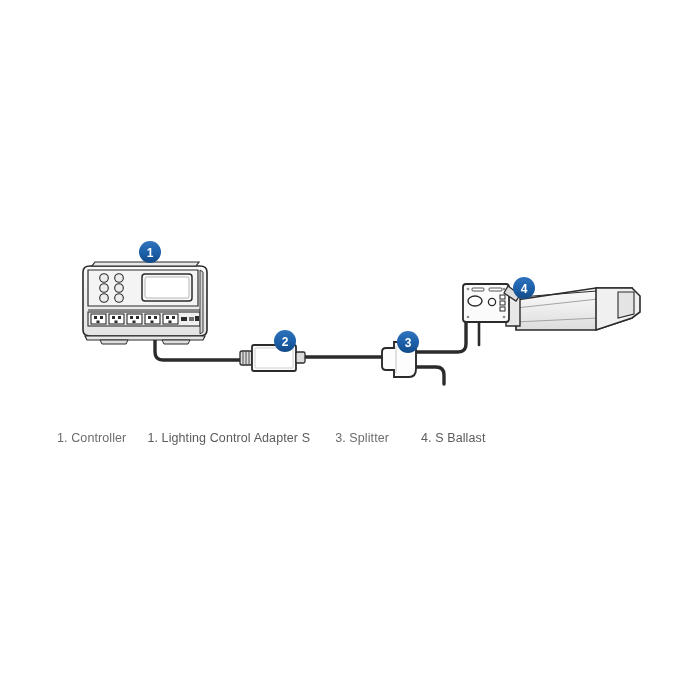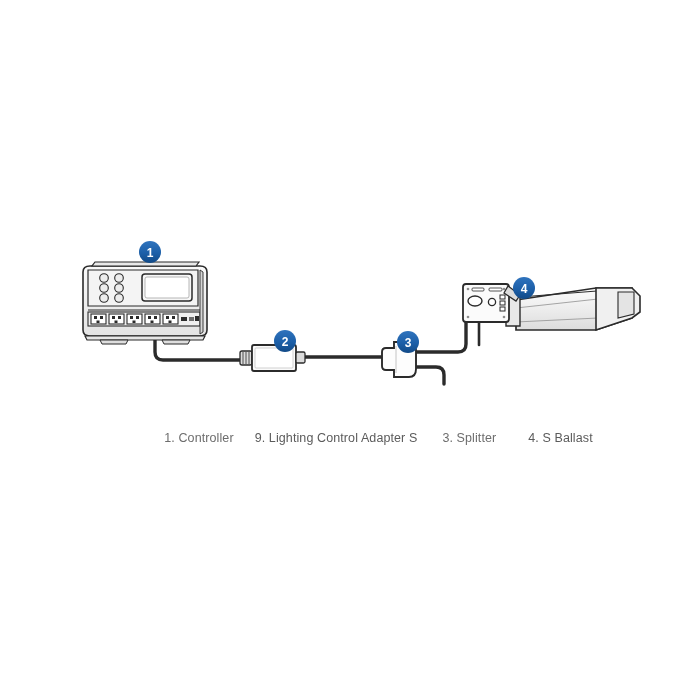--- a/index.html
+++ b/index.html
@@ -27,21 +27,21 @@
     display: block;
   }
   .caption-row {
     position: absolute;
     left: 0;
     top: 426px;
     width: 700px;
     height: 24px;
     display: flex;
     align-items: center;
-    justify-content: center;
+    justify-content: flex-start;
     padding-left: 57px;
     box-sizing: border-box;
   }
   .caption-item {
     font-size: 12.5px;
     color: #6d6d6d;
     white-space: nowrap;
     letter-spacing: 0.1px;
   }
   .caption-item.c1 { margin-right: 21px; }
@@ -243,18 +243,18 @@
       <g>
         <circle cx="524" cy="288" r="11" fill="url(#badgeGrad)"></circle>
         <text class="badge-num" x="524" y="292.5" text-anchor="middle">4</text>
       </g>
     </g>
 
   </svg>
 
   <div class="caption-row">
     <span class="caption-item c1">1. Controller</span>
-    <span class="caption-item c2">9. Lighting Control Adapter S</span>
+    <span class="caption-item c2">1. Lighting Control Adapter S</span>
     <span class="caption-item c3">3. Splitter</span>
     <span class="caption-item c4">4. S Ballast</span>
   </div>
 
 </div>
 
 </body></html>

